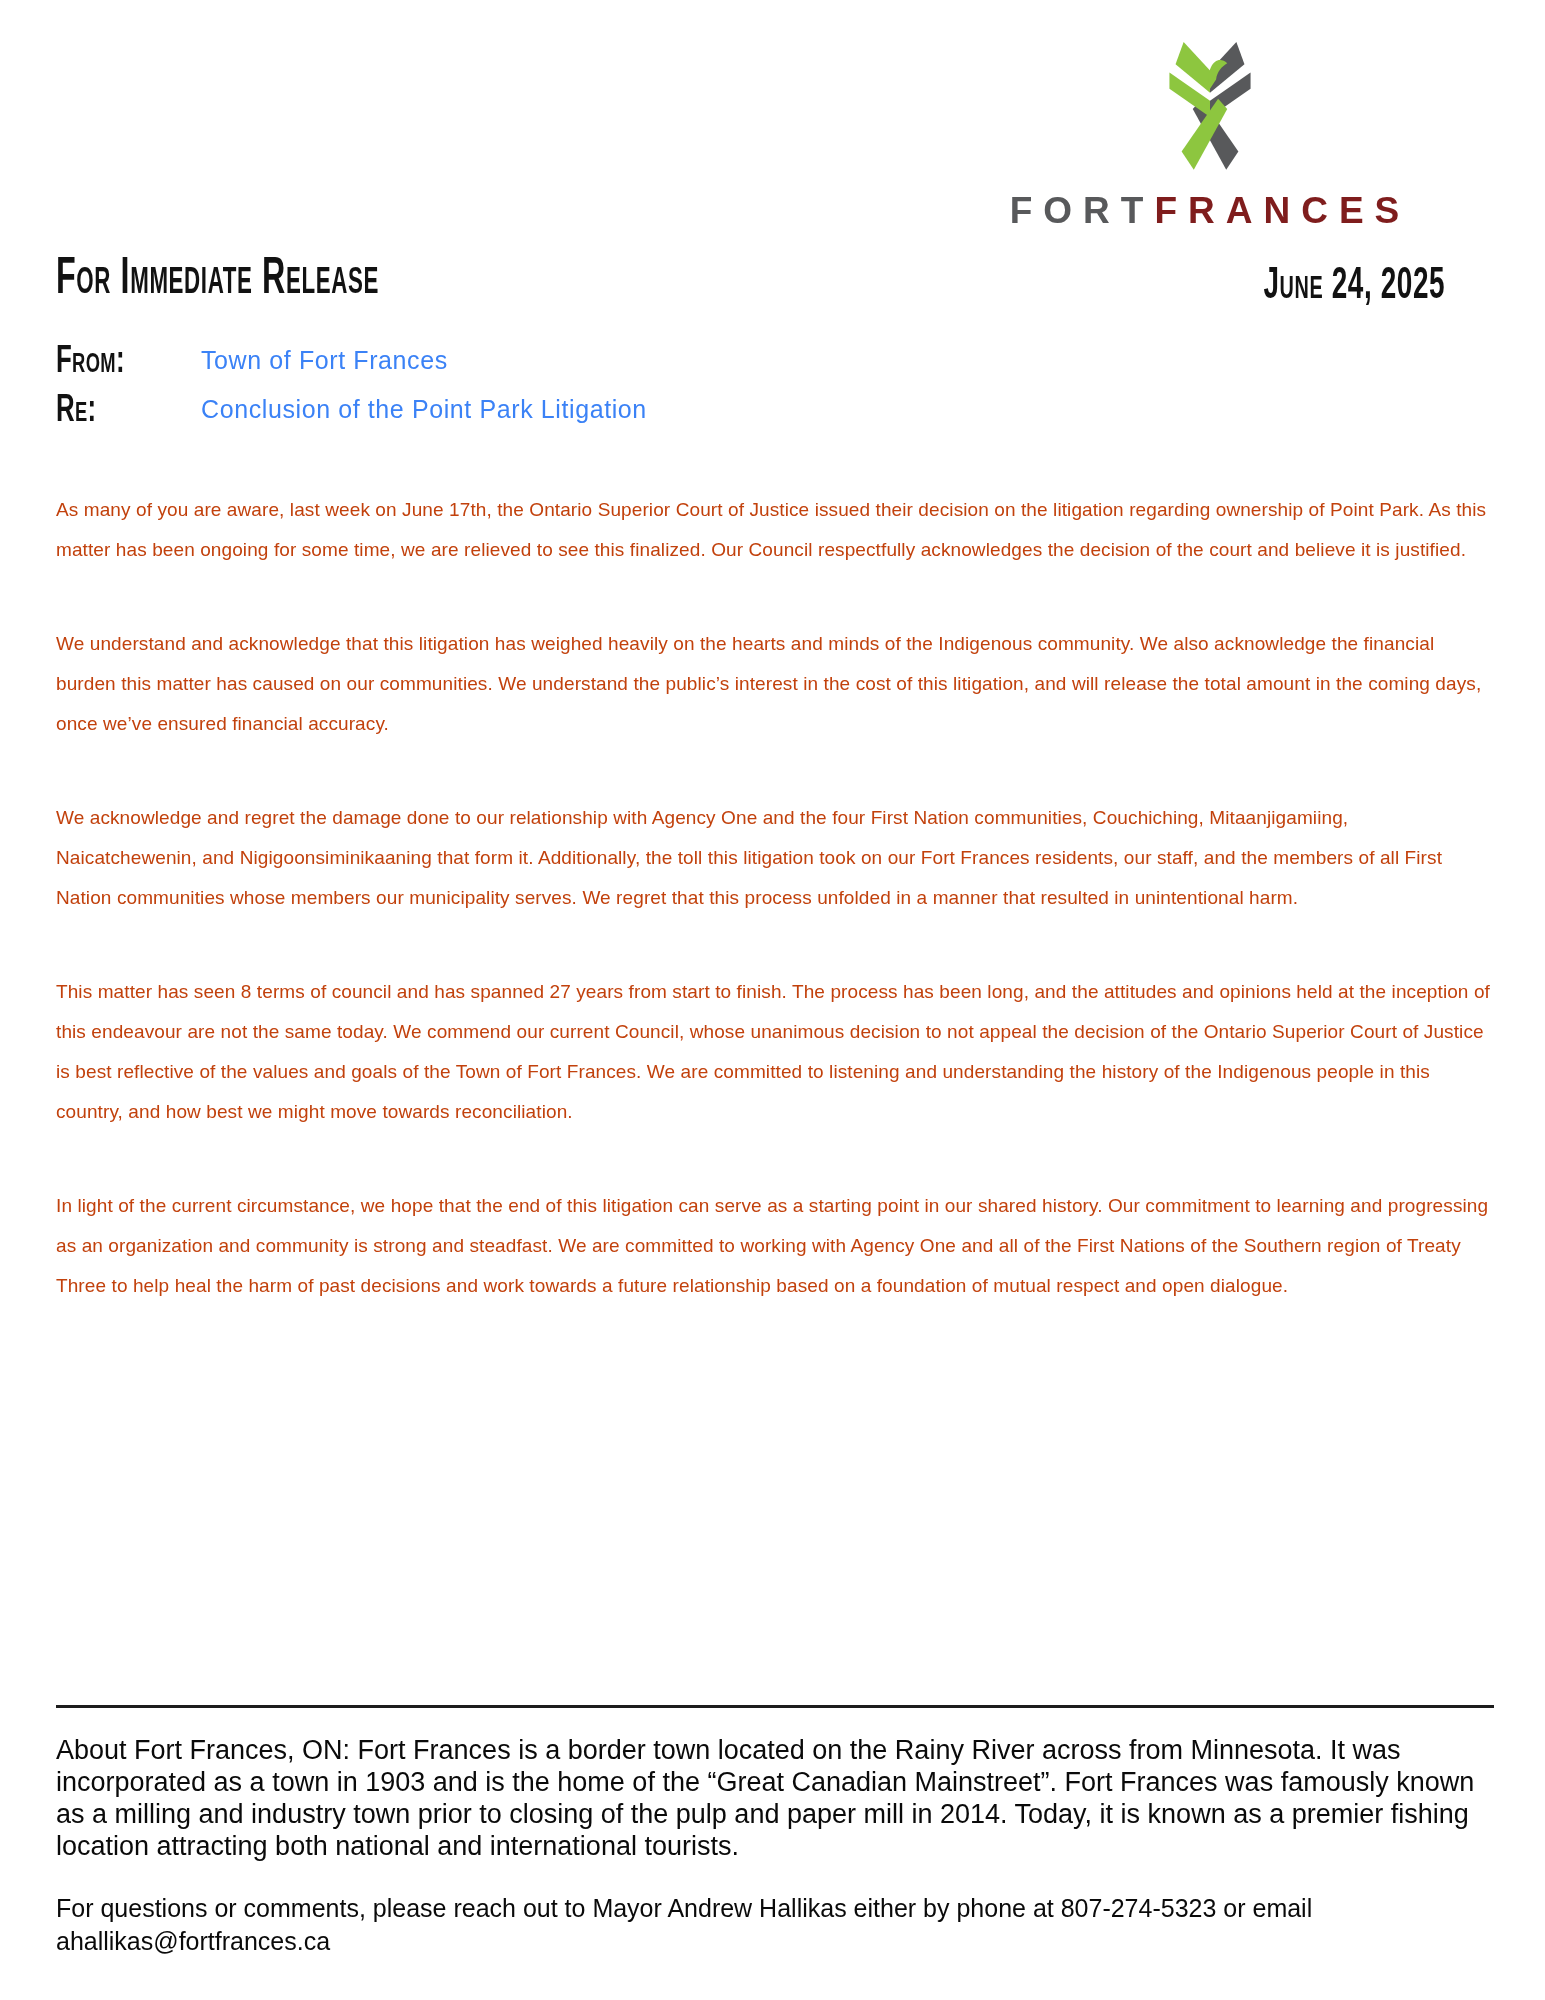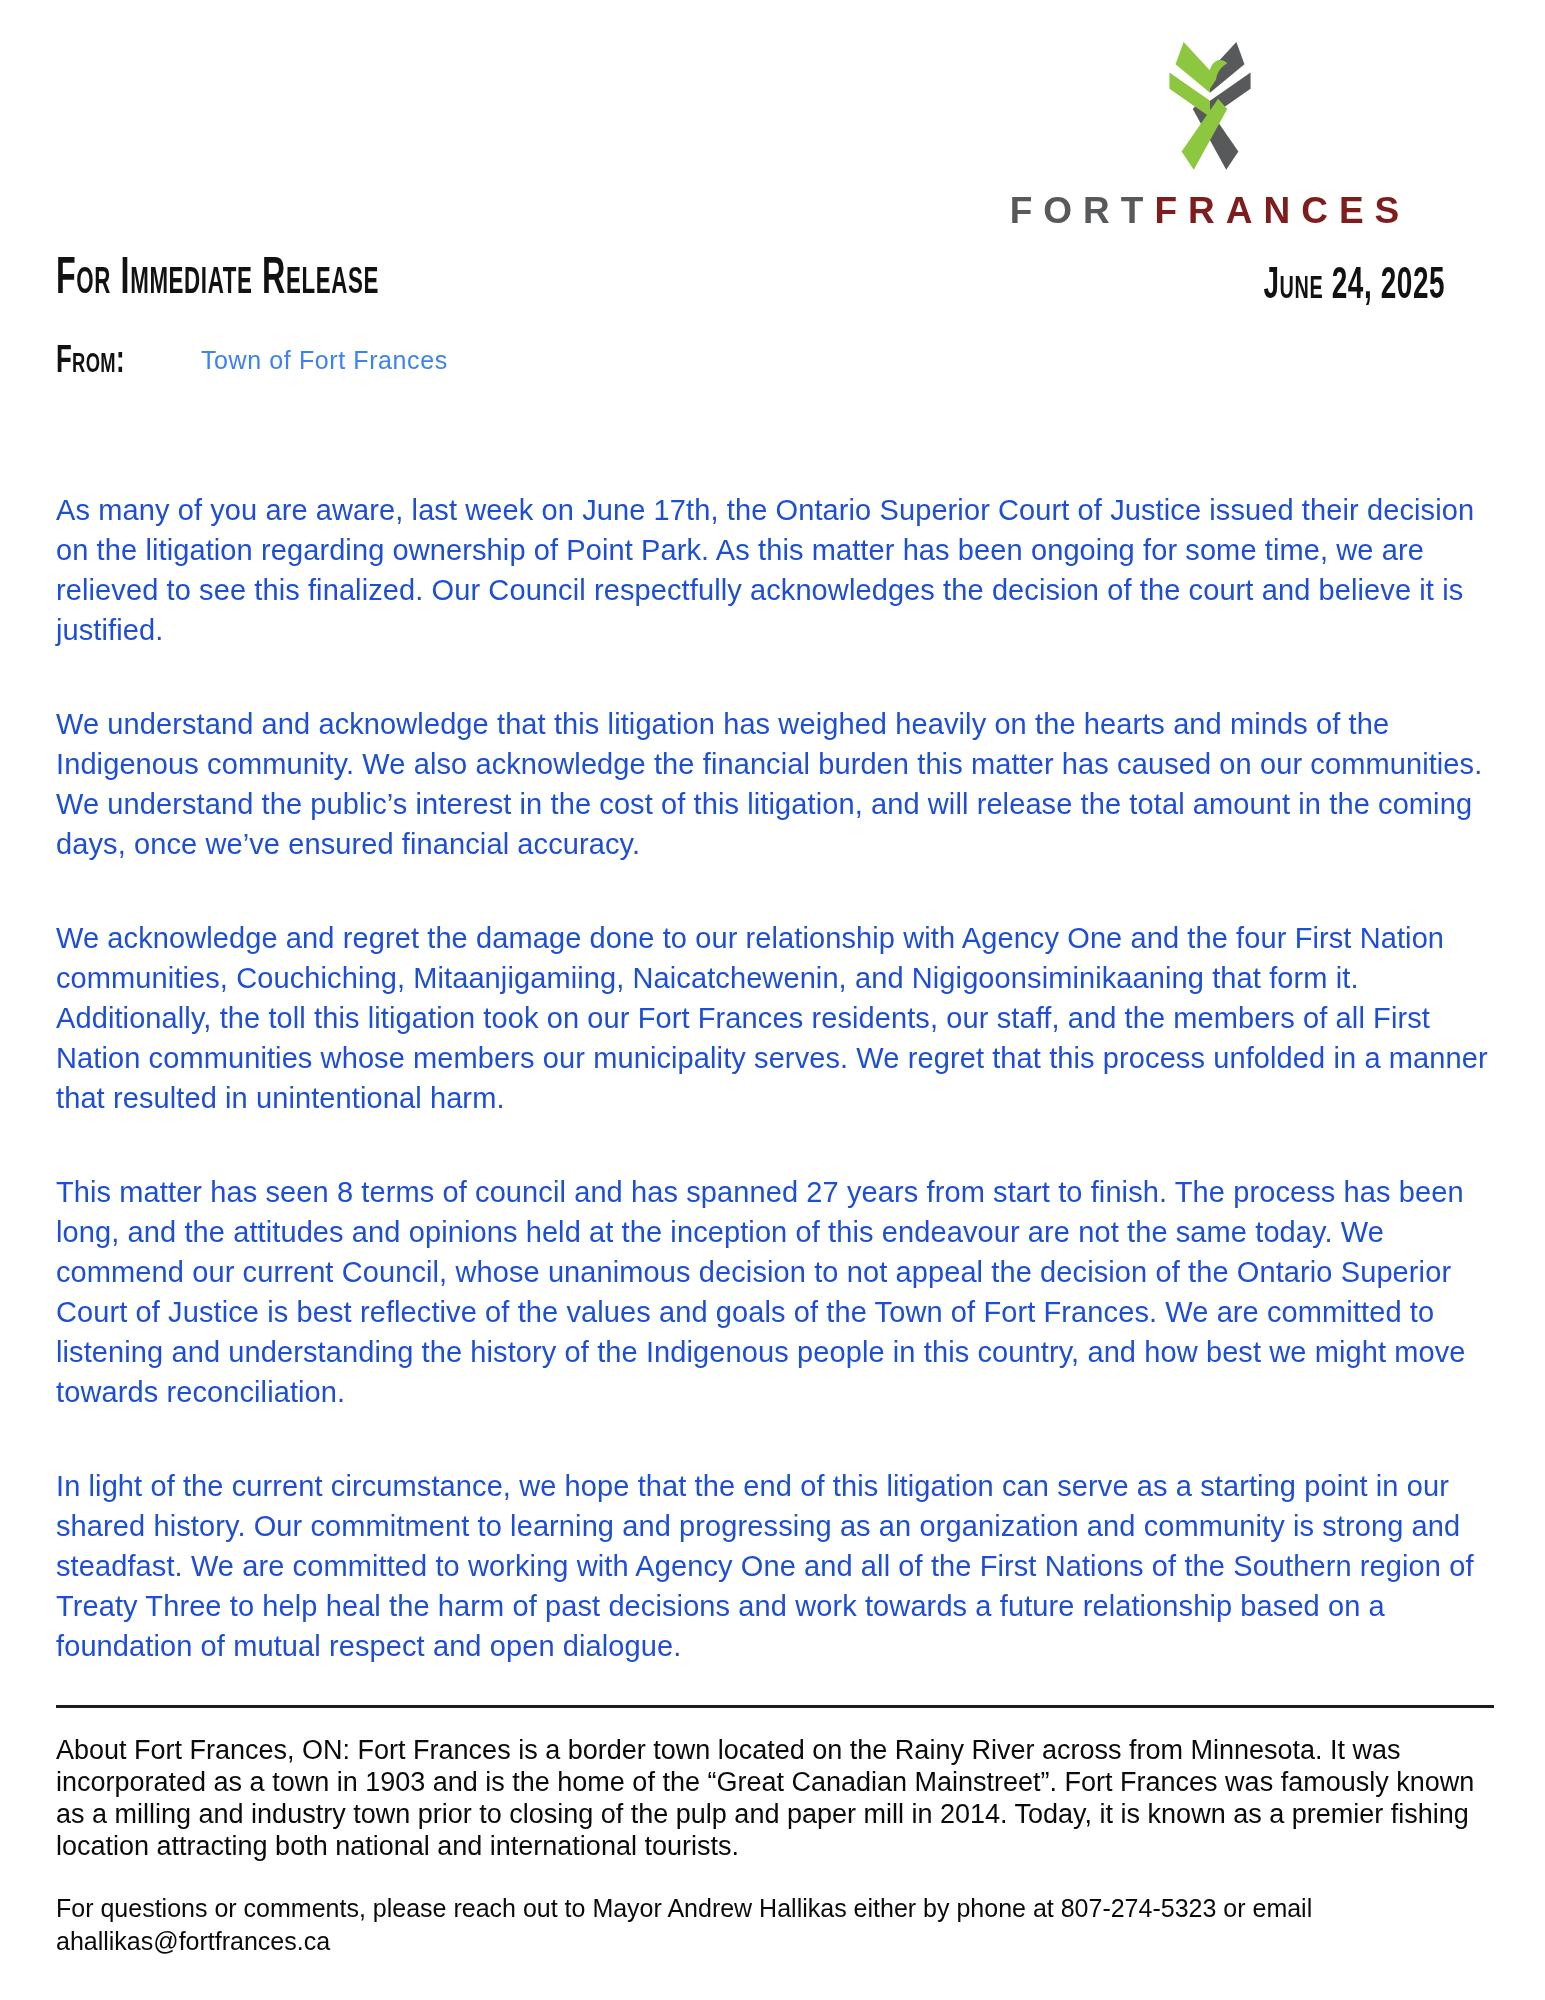--- a/index.html
+++ b/index.html
@@ -34,21 +34,21 @@
     display:inline-block;font-size:38px;font-weight:bold;font-variant:small-caps;
     letter-spacing:0.5px;transform:scaleX(0.68);transform-origin:0 50%;
     line-height:46px;color:#121212;
   }
   .meta-value{
     position:absolute;left:145px;top:7px;font-size:25px;line-height:34px;
     letter-spacing:0.6px;color:#3b82f6;
   }
   
   .content{position:absolute;left:56px;top:490px;width:1438px;}
-  .content p{margin:0 0 54px 0;font-size:29px;line-height:40px;color:#1d4ed8;letter-spacing:0.1px;}
+  .content p{margin:0 0 54px 0;font-size:19px;line-height:40px;color:#c2410c;letter-spacing:0.1px;}
   
   .footer{position:absolute;left:56px;top:1705px;width:1438px;}
   .rule{border:none;border-top:3px solid #1c1c1c;margin:0 0 26px 0;}
   .about{margin:0 0 30px 0;font-size:27px;line-height:32px;color:#0a0a0a;}
   .contact{margin:0;font-size:25px;line-height:33px;color:#0a0a0a;}
 </style>
 </head>
 <body>
 
 <div class="page">
@@ -72,20 +72,24 @@
   </div>
 
   <h1 class="release-line">For Immediate Release</h1>
   <div class="date-line">June 24, 2025</div>
 
   <div class="meta">
     <div class="meta-row">
       <span class="meta-label">From:</span>
       <span class="meta-value">Town of Fort Frances</span>
     </div>
+    <div class="meta-row">
+      <span class="meta-label">Re:</span>
+      <span class="meta-value">Conclusion of the Point Park Litigation</span>
+    </div>
   </div>
 
   <div class="content">
     <p>As many of you are aware, last week on June 17th, the Ontario Superior Court of Justice issued their decision on the litigation regarding ownership of Point Park. As this matter has been ongoing for some time, we are relieved to see this finalized. Our Council respectfully acknowledges the decision of the court and believe it is justified.</p>
     <p>We understand and acknowledge that this litigation has weighed heavily on the hearts and minds of the Indigenous community. We also acknowledge the financial burden this matter has caused on our communities. We understand the public’s interest in the cost of this litigation, and will release the total amount in the coming days, once we’ve ensured financial accuracy.</p>
     <p>We acknowledge and regret the damage done to our relationship with Agency One and the four First Nation communities, Couchiching, Mitaanjigamiing, Naicatchewenin, and Nigigoonsiminikaaning that form it. Additionally, the toll this litigation took on our Fort Frances residents, our staff, and the members of all First Nation communities whose members our municipality serves. We regret that this process unfolded in a manner that resulted in unintentional harm.</p>
     <p>This matter has seen 8 terms of council and has spanned 27 years from start to finish. The process has been long, and the attitudes and opinions held at the inception of this endeavour are not the same today. We commend our current Council, whose unanimous decision to not appeal the decision of the Ontario Superior Court of Justice is best reflective of the values and goals of the Town of Fort Frances. We are committed to listening and understanding the history of the Indigenous people in this country, and how best we might move towards reconciliation.</p>
     <p>In light of the current circumstance, we hope that the end of this litigation can serve as a starting point in our shared history. Our commitment to learning and progressing as an organization and community is strong and steadfast. We are committed to working with Agency One and all of the First Nations of the Southern region of Treaty Three to help heal the harm of past decisions and work towards a future relationship based on a foundation of mutual respect and open dialogue.</p>
   </div>
 

